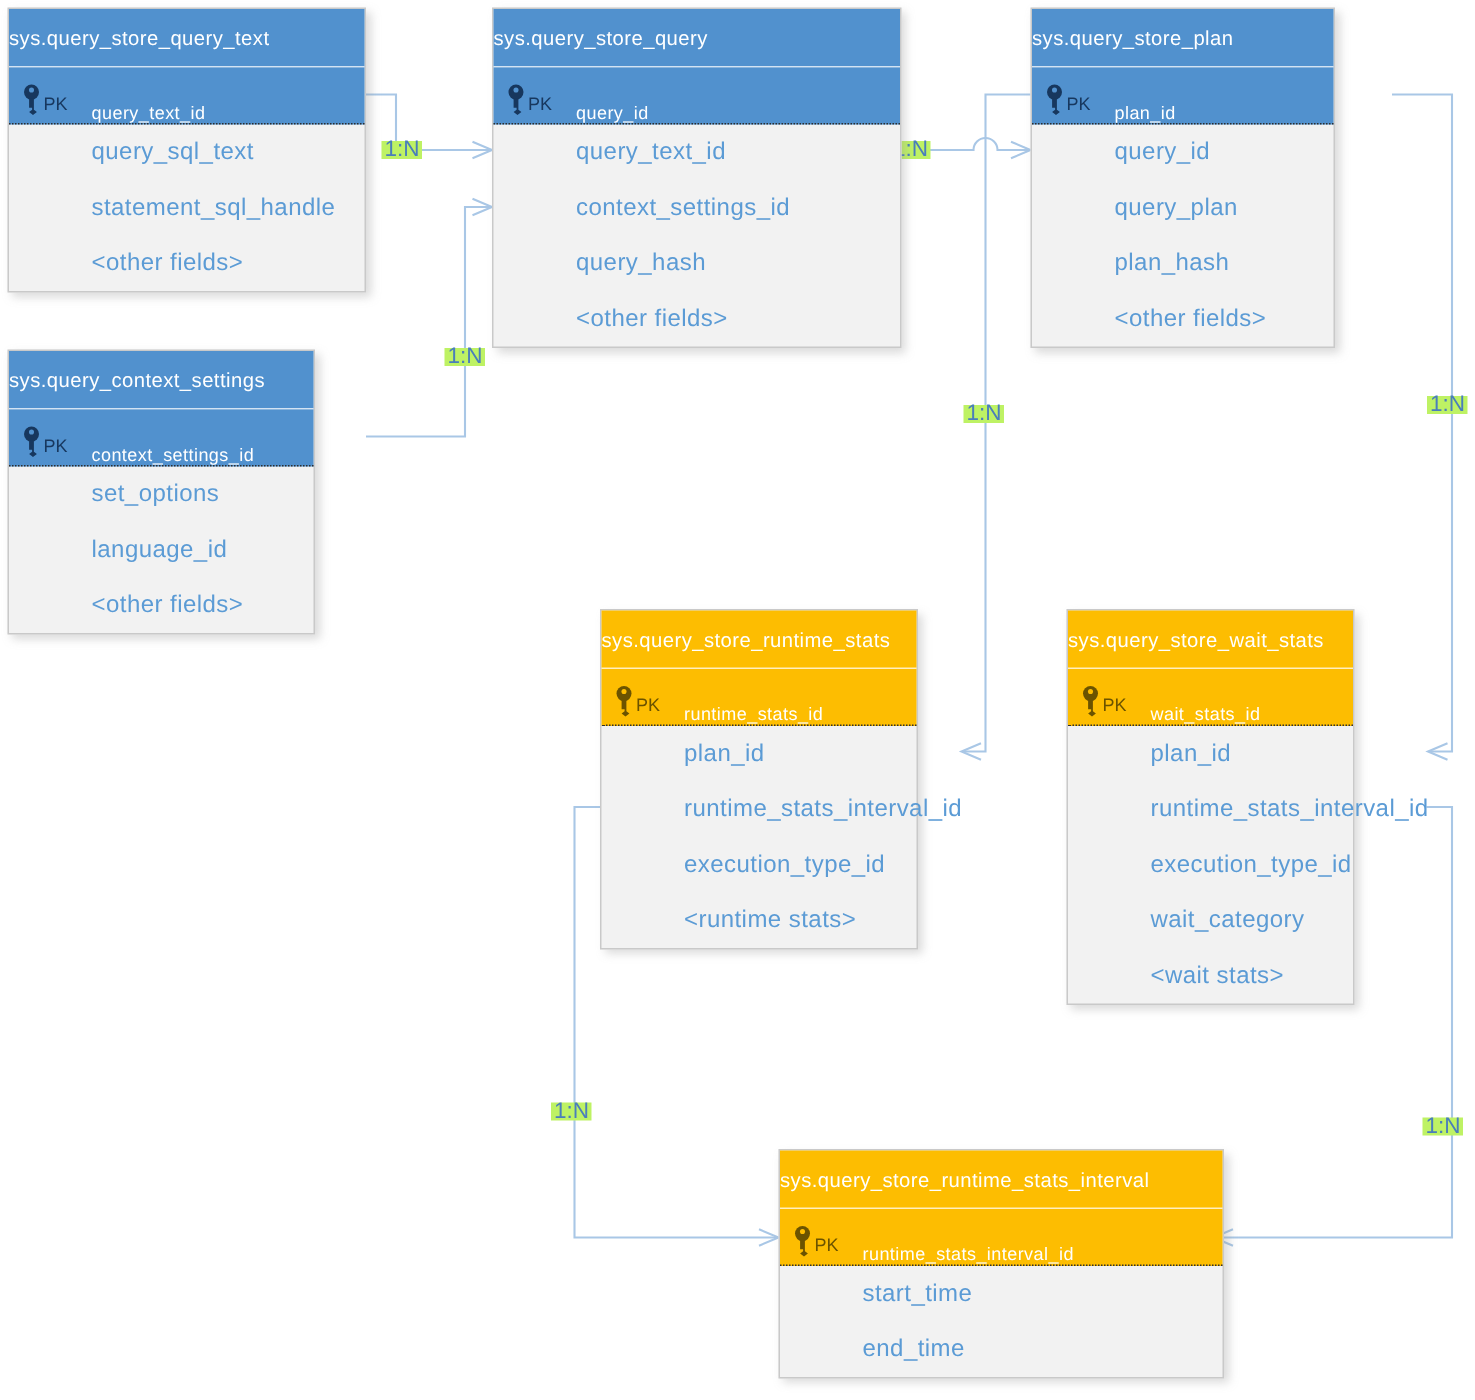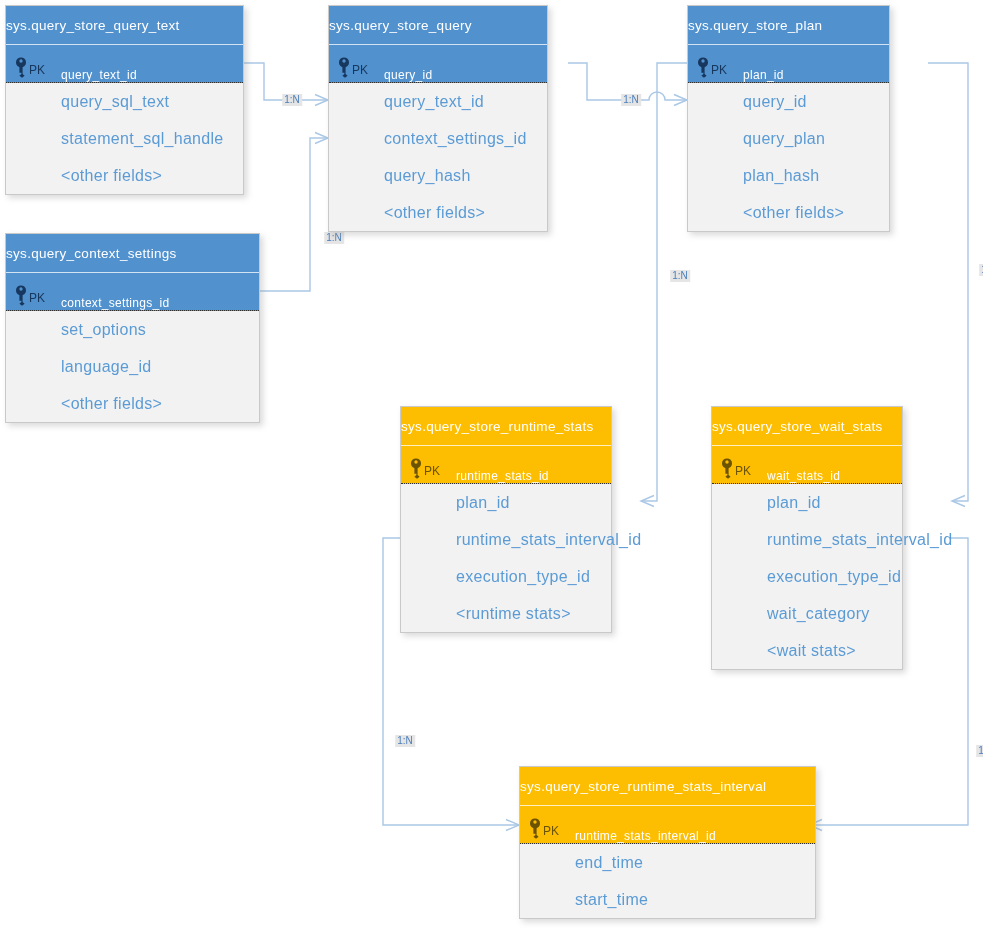--- a/index.html
+++ b/index.html
@@ -35,22 +35,22 @@
   .pkfield{color:#ffffff;font-size:12px;letter-spacing:.3px;}
   .frow{
     height:37px;display:flex;align-items:center;box-sizing:border-box;
     padding-left:55px;color:#5b9bd5;font-size:16px;letter-spacing:.3px;
   }
   
   #wires{position:absolute;left:0;top:0;width:983px;height:933px;pointer-events:none;}
   #wires path,#wires polyline{stroke:#a9c7e6;stroke-width:1.4;fill:none;}
   .card{
     position:absolute;transform:translate(-50%,-50%);
-    background:#e5e5e5;color:#4a7ebb;font-size:10px;line-height:12px;
-    padding:0 2px;white-space:nowrap;margin-left:24px;
+    background:#bef264;color:#4a7ebb;font-size:15px;line-height:12px;
+    padding:0 2px;white-space:nowrap;
   }
 </style>
 </head>
 <body>
 
 <div id="canvas">
 
   <svg id="wires" viewBox="0 0 983 933" xmlns="http://www.w3.org/2000/svg">
 
     <g>
@@ -108,21 +108,21 @@
             </svg></span>
         <span class="pktext">PK</span>
       </span>
       <span class="pkfield">query_text_id</span>
     </div>
     <div class="frow">query_sql_text</div>
     <div class="frow">statement_sql_handle</div>
     <div class="frow">&lt;other fields&gt;</div>
   </div>
 
-  <div class="etable blue" style="left:328px;top:5px;width:220px;">
+  <div class="etable blue" style="left:328px;top:5px;width:273px;">
     <div class="ehead">sys.query_store_query</div>
     <div class="pkrow">
       <span class="pkbadge">
         <span class="keyicon"><svg width="12" height="21" viewBox="0 0 12 21">
               <circle cx="6" cy="5.4" r="5"></circle>
               <circle class="keyhole" cx="6" cy="4" r="1.7"></circle>
               <path d="M4.4 9.5 h3.2 v7.6 l2 1.6 -2.6 2 -2.6 -2 2 -1.6 v-1.3 h-2 z"></path>
             </svg></span>
         <span class="pktext">PK</span>
       </span>
@@ -146,21 +146,21 @@
         <span class="pktext">PK</span>
       </span>
       <span class="pkfield">plan_id</span>
     </div>
     <div class="frow">query_id</div>
     <div class="frow">query_plan</div>
     <div class="frow">plan_hash</div>
     <div class="frow">&lt;other fields&gt;</div>
   </div>
 
-  <div class="etable blue" style="left:5px;top:233px;width:255px;">
+  <div class="etable blue" style="left:5px;top:233px;width:205px;">
     <div class="ehead">sys.query_context_settings</div>
     <div class="pkrow">
       <span class="pkbadge">
         <span class="keyicon"><svg width="12" height="21" viewBox="0 0 12 21">
               <circle cx="6" cy="5.4" r="5"></circle>
               <circle class="keyhole" cx="6" cy="4" r="1.7"></circle>
               <path d="M4.4 9.5 h3.2 v7.6 l2 1.6 -2.6 2 -2.6 -2 2 -1.6 v-1.3 h-2 z"></path>
             </svg></span>
         <span class="pktext">PK</span>
       </span>
@@ -216,17 +216,17 @@
       <span class="pkbadge">
         <span class="keyicon"><svg width="12" height="21" viewBox="0 0 12 21">
               <circle cx="6" cy="5.4" r="5"></circle>
               <circle class="keyhole" cx="6" cy="4" r="1.7"></circle>
               <path d="M4.4 9.5 h3.2 v7.6 l2 1.6 -2.6 2 -2.6 -2 2 -1.6 v-1.3 h-2 z"></path>
             </svg></span>
         <span class="pktext">PK</span>
       </span>
       <span class="pkfield">runtime_stats_interval_id</span>
     </div>
+    <div class="frow">start_time</div>
     <div class="frow">end_time</div>
-    <div class="frow">start_time</div>
   </div>
 
 </div>
 
 </body></html>

